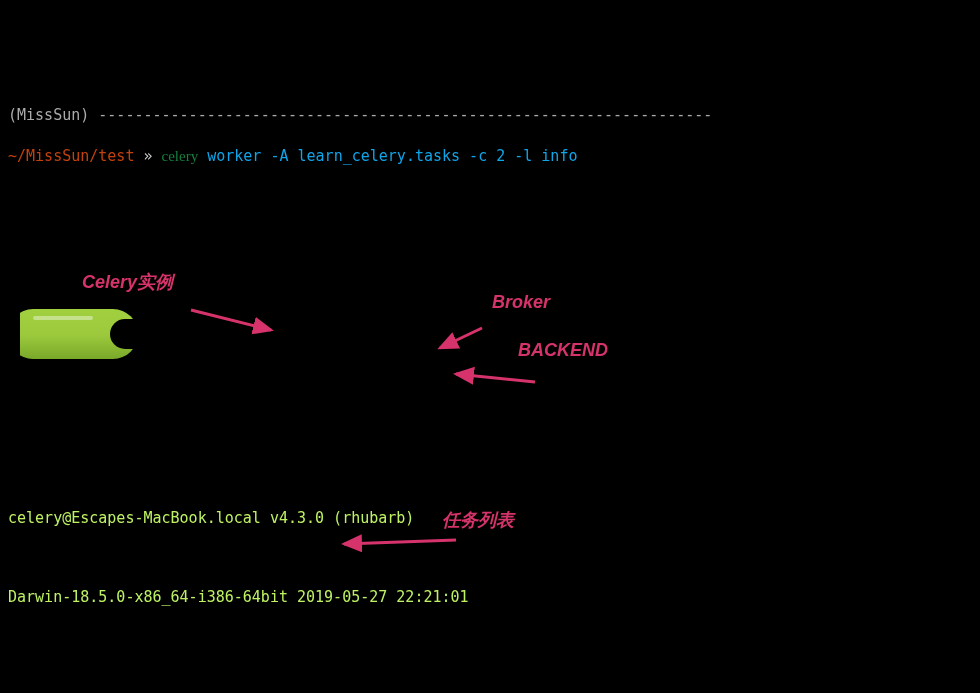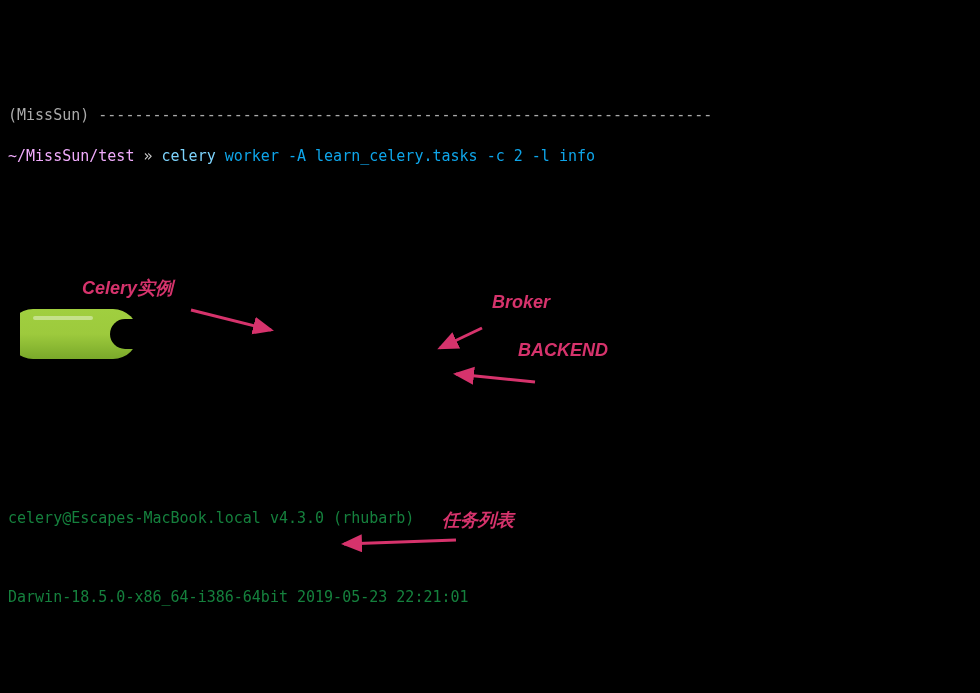--- a/index.html
+++ b/index.html
@@ -9,26 +9,26 @@
       font-family: Menlo, Monaco, Consolas, monospace;
       font-size: 15px;
       line-height: 1.35;
       width: 980px;
       height: 693px;
       overflow: hidden;
       padding: 4px 8px;
       position: relative;
       white-space: pre;
     }
-    .prompt-path { color: #f0abfc; }
+    .prompt-path { color: #c2410c; }
     .prompt-sep { color: #ccc; }
-    .celery-cmd { color: #7dd3fc; }
+    .celery-cmd { color: #15803d; font-family: Liberation Serif, serif; }
     .white { color: #0ea5e9; }
     .header-dashes { color: #aaa; letter-spacing: 0; text-align: right; }
-    .cyan { color: #15803d; }
+    .cyan { color: #bef264; }
     .celery-logo {
       position: relative;
       width: 130px;
       height: 50px;
       margin: 6px 0 10px 0;
     }
     .celery-logo .body {
       position: absolute;
       left: 0; top: 0;
       width: 130px; height: 50px;
@@ -91,21 +91,21 @@
   <div class="body"></div>
   <div class="notch"></div>
   <div class="cut"></div>
 </div>
 
 <div style="height:38px"></div>
 
 
 <div class="cyan">celery@Escapes-MacBook.local v4.3.0 (rhubarb)</div>
 <div style="height:18px"></div>
-<div class="cyan">Darwin-18.5.0-x86_64-i386-64bit 2019-05-23 22:21:01</div>
+<div class="cyan">Darwin-18.5.0-x86_64-i386-64bit 2019-05-27 22:21:01</div>
 <div style="height:18px"></div>
 
 
 
 
 
 
 
 
 
@@ -125,21 +125,21 @@
 
 
 
 
 
 
 
 
 
 
-<div class="annotation" style="left:82px;top:276px;font-style:italic;">Celery实例</div>
+<div class="annotation" style="left:82px;top:270px;font-style:italic;">Celery实例</div>
 <div class="annotation" style="left:460px;top:290px;margin-left:32px;">Broker</div>
 <div class="annotation" style="left:518px;top:338px;">BACKEND</div>
 <div class="annotation" style="left:442px;top:508px;text-align:center;">任务列表</div>
 
 
 <div class="arrow" style="left:168px;top:286px;">
   <svg width="100" height="30">
     <defs>
       <marker id="ah1" markerWidth="8" markerHeight="8" refX="6" refY="3" orient="auto">
         <polygon points="0 0, 7 3, 0 6" fill="#d6336c"></polygon>

